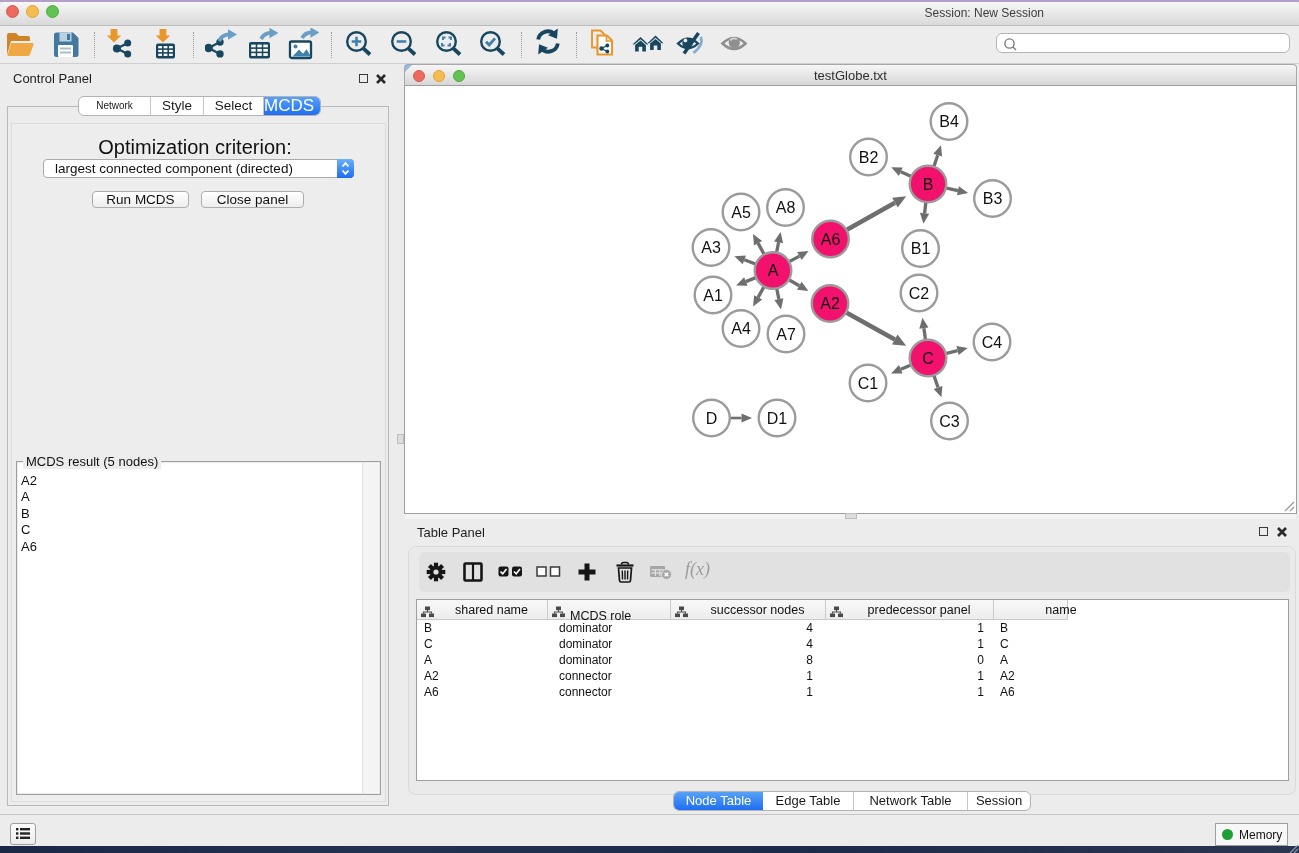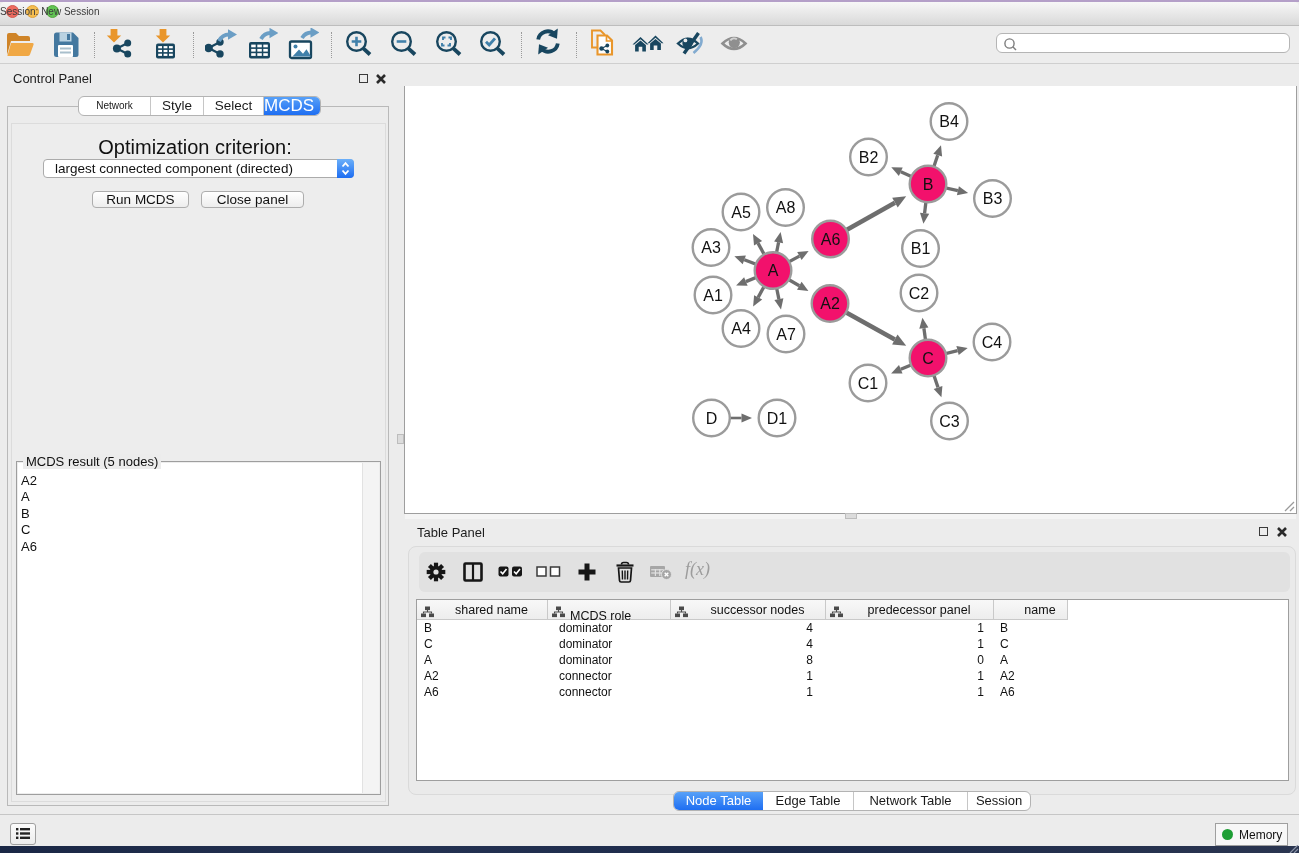--- a/index.html
+++ b/index.html
@@ -10,21 +10,21 @@
 </head>
 <body>
 
 <div class="abs" style="left:0;top:0;width:1299px;height:2px;background:#b49fc8"></div>
 <div class="abs" style="left:0;top:846px;width:1299px;height:7px;background:linear-gradient(90deg,#1a2745,#243252 30%,#1c2a4a 60%,#2a3550)"></div>
 
 <div class="abs" style="left:0;top:2px;width:1299px;height:24px;background:linear-gradient(#f7f7f7,#d9d9d9);border-bottom:1px solid #bdbdbd;border-radius:5px 5px 0 0">
   <div class="abs" style="left:6px;top:3px;width:13px;height:13px;border-radius:50%;background:#ee6a5f;border:1px solid #d35b50"></div>
   <div class="abs" style="left:26px;top:3px;width:13px;height:13px;border-radius:50%;background:#f5bd4f;border:1px solid #dfa23a"></div>
   <div class="abs" style="left:46px;top:3px;width:13px;height:13px;border-radius:50%;background:#62c354;border:1px solid #52a73e"></div>
-  <div class="abs" style="left:0;top:4px;width:1044px;text-align:left;font-size:10px;color:#3c3c3c">Session: New Session</div>
+  <div class="abs" style="left:0;top:4px;width:1044px;text-align:right;font-size:12px;color:#3c3c3c">Session: New Session</div>
 </div>
 
 <div class="abs" id="toolbar" style="left:0;top:26px;width:1299px;height:38px;background:#ededed;border-bottom:1px solid #cfcfcf">
     <svg class="abs" style="left:4px;top:2px" width="32" height="32" viewBox="0 0 32 32">
       <path d="M3 27 V7 q0-2 2-2 h7 l3 3 h9 q2 0 2 2 v3 H7 Z" fill="#cf8428"></path>
       <path d="M7 15 h21.5 q1.6 0 1.1 1.6 L26 26.6 q-0.45 1.4-1.9 1.4 H3.4 Z" fill="#f0a845"></path>
     </svg>
 <svg class="abs" style="left:50px;top:2px" width="32" height="32" viewBox="0 0 32 32">
       <path d="M4 7 q0-2.5 2.5-2.5 h16.5 l5.5 5.5 v16.5 q0 2.5-2.5 2.5 h-19.5 q-2.5 0-2.5-2.5 Z" fill="#44789f"></path>
       <rect x="9.5" y="4.5" width="12" height="9" fill="#b9d2e2"></rect>
@@ -192,20 +192,29 @@
     <div class="abs" style="left:1px;top:1px;width:345px;height:330px;background:#fff"></div>
     <div class="abs" style="right:1px;top:1px;width:17px;height:330px;background:#f4f4f4;border-left:1px solid #e2e2e2"></div>
     <div class="abs" style="left:6px;top:-8px;background:#ececec;padding:0 3px;font-size:13px;color:#111">MCDS result (5 nodes)</div>
     <div class="abs" style="left:4px;top:11px;font-size:13px;line-height:16.4px;color:#111">A2<br>A<br>B<br>C<br>A6</div>
   </div>
 </div>
 
 <div class="abs" style="left:397px;top:434px;width:7px;height:10px;background:#dcdcdc;border:1px solid #bdbdbd"></div>
 
 <div class="abs" style="left:404px;top:64px;width:893px;height:450px">
+  <div class="abs" style="left:0;top:0;width:893px;height:22px;background:linear-gradient(#f6f6f6,#d7d7d7);border:1px solid #a8a8a8;border-bottom:1px solid #9e9e9e;border-radius:4px 4px 0 0">
+    <div class="abs" style="left:8px;top:4.5px;width:12px;height:12px;border-radius:50%;background:#ee6a5f;border:1px solid #d35b50"></div>
+    <div class="abs" style="left:28px;top:4.5px;width:12px;height:12px;border-radius:50%;background:#f5bd4f;border:1px solid #dfa23a"></div>
+    <div class="abs" style="left:48px;top:4.5px;width:12px;height:12px;border-radius:50%;background:#62c354;border:1px solid #52a73e"></div>
+    <div class="abs" style="left:0;top:3px;width:100%;text-align:center;font-size:13px;color:#2e2e2e">testGlobe.txt</div>
+    <svg class="abs" style="left:0;top:0" width="7" height="7">
+        <path d="M0 0 L7 0 L0 7 Z" fill="#4a7fd4" opacity="0.5"></path>
+      </svg>
+  </div>
   <div class="abs" id="canvas" style="left:0;top:22px;width:893px;height:428px;background:#ffffff;border:1px solid #9e9e9e;border-top:none">
   <svg width="893" height="428" viewBox="0 0 893 428" style="position:absolute;left:0;top:0">
 <line x1="368.0" y1="184.5" x2="340.9" y2="195.6" stroke="#6e6e6e" stroke-width="3.3"></line>
 <polygon points="331.1,199.5 339.1,191.3 342.6,199.8" fill="#6e6e6e"></polygon>
 <line x1="368.0" y1="184.5" x2="339.3" y2="173.8" stroke="#6e6e6e" stroke-width="3.3"></line>
 <polygon points="329.4,170.2 340.9,169.5 337.7,178.2" fill="#6e6e6e"></polygon>
 <line x1="368.0" y1="184.5" x2="353.1" y2="211.4" stroke="#6e6e6e" stroke-width="3.3"></line>
 <polygon points="348.1,220.6 349.1,209.2 357.2,213.6" fill="#6e6e6e"></polygon>
 <line x1="368.0" y1="184.5" x2="353.0" y2="157.1" stroke="#6e6e6e" stroke-width="3.3"></line>
 <polygon points="348.0,147.9 357.1,154.9 349.0,159.4" fill="#6e6e6e"></polygon>
@@ -393,21 +402,21 @@
 <div class="abs" style="left:413px;top:4px"><svg width="13" height="12" viewBox="0 0 13 12">
             <g fill="#4a4a4a">
               <rect x="4" y="0.5" width="5" height="3.6"></rect>
               <rect x="0" y="7.5" width="5" height="3.6"></rect>
               <rect x="8" y="7.5" width="5" height="3.6"></rect>
             </g>
             <path d="M6.5 4 V6 M2.5 7.5 V6 H10.5 V7.5" stroke="#4a4a4a" stroke-width="1.1" fill="none"></path>
           </svg></div>
 <div class="abs" style="left:431px;top:3px;width:142px;text-align:center;font-size:12.5px;color:#111">predecessor panel</div>
 <div class="abs" style="left:577px;top:0;width:74px;height:20px;border-right:1px solid #c9c9c9"></div>
-<div class="abs" style="left:586px;top:3px;width:74px;text-align:center;font-size:12.5px;color:#111">name</div>
+<div class="abs" style="left:607px;top:3px;width:74px;text-align:center;font-size:12.5px;color:#111">name</div>
       </div>
     <div class="abs" id="tbody" style="left:0;top:20px;width:875px;font-size:12px;color:#111">
         <div class="abs" style="left:7px;top:1px">B</div>
 <div class="abs" style="left:142px;top:1px">dominator</div>
 <div class="abs" style="left:296px;top:1px;width:100px;text-align:right">4</div>
 <div class="abs" style="left:467px;top:1px;width:100px;text-align:right">1</div>
 <div class="abs" style="left:583px;top:1px">B</div>
 <div class="abs" style="left:7px;top:17px">C</div>
 <div class="abs" style="left:142px;top:17px">dominator</div>
 <div class="abs" style="left:296px;top:17px;width:100px;text-align:right">4</div>

